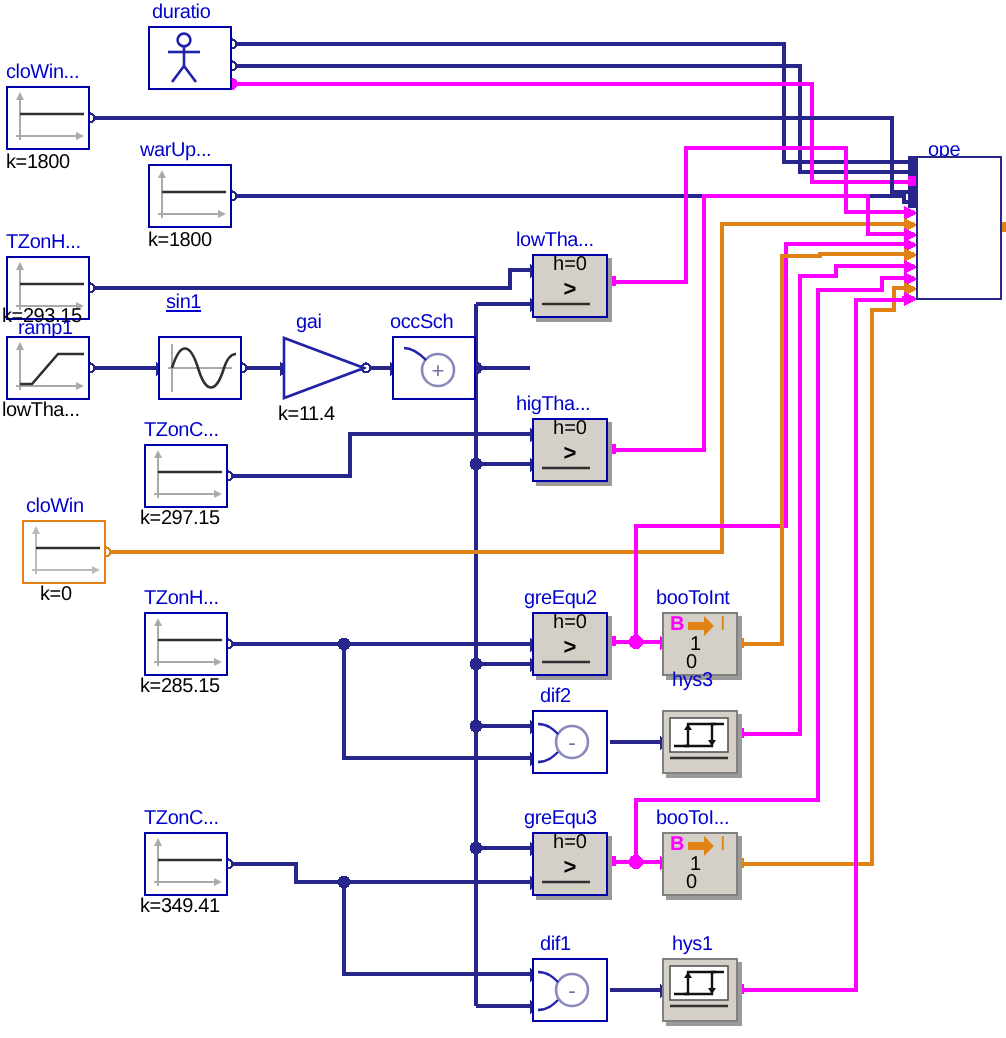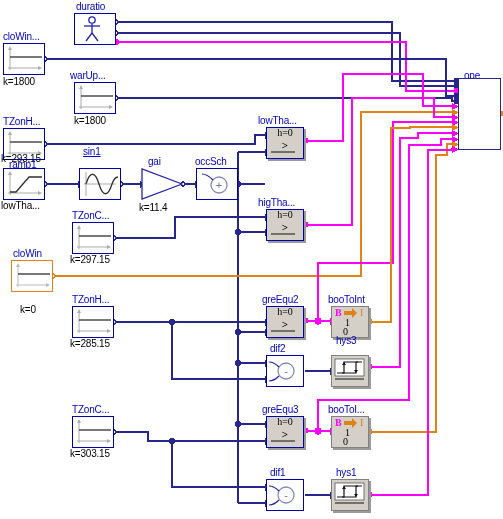--- a/index.html
+++ b/index.html
@@ -60,21 +60,21 @@
     background: #d4d0c8;
     box-shadow: 2px 2px 0 0 #9a9a9a;
   }
   .greyframe {
     border: 1px solid #808080;
     background: #d4d0c8;
     box-shadow: 2px 2px 0 0 #9a9a9a;
   }
   .gtext {
     position: absolute;
-    font-family: Liberation Serif, serif;
+    font-family: Liberation Sans, sans-serif;
     color: #000000;
     white-space: nowrap;
   }
 </style>
 </head>
 <body>
 
 <div id="canvas">
 
   <svg id="wires" viewBox="0 0 503 519" width="503" height="519" shape-rendering="crispEdges">
@@ -331,21 +331,21 @@
   <div class="lbl" style="left:13px; top:249px;">cloWin</div>
   <div class="blk cnst orange" style="left:11px; top:260px; width:42px; height:32px;">
     <svg width="40" height="30" viewBox="0 0 40 30">
       <line x1="6" y1="4" x2="6" y2="26" stroke="#bbbbbb" stroke-width="1"></line>
       <polygon points="6,2 4,6 8,6" fill="#bbbbbb"></polygon>
       <line x1="4" y1="24" x2="36" y2="24" stroke="#bbbbbb" stroke-width="1"></line>
       <polygon points="38,24 34,22 34,26" fill="#bbbbbb"></polygon>
       <line x1="6" y1="13" x2="38" y2="13" stroke="#303030" stroke-width="1.3"></line>
     </svg>
   </div>
-  <div class="sublbl" style="left:20px; top:305px;">k=0</div>
+  <div class="sublbl" style="left:20px; top:293px;">k=0</div>
 
   <div class="lbl" style="left:72px; top:295px;">TZonH...</div>
   <div class="blk cnst" style="left:72px; top:306px; width:42px; height:32px;">
     <svg width="40" height="30" viewBox="0 0 40 30">
       <line x1="6" y1="4" x2="6" y2="26" stroke="#aaaaaa" stroke-width="1"></line>
       <polygon points="6,2 4,6 8,6" fill="#aaaaaa"></polygon>
       <line x1="4" y1="24" x2="36" y2="24" stroke="#aaaaaa" stroke-width="1"></line>
       <polygon points="38,24 34,22 34,26" fill="#aaaaaa"></polygon>
       <line x1="6" y1="13" x2="38" y2="13" stroke="#303030" stroke-width="1.3"></line>
     </svg>
@@ -355,21 +355,21 @@
   <div class="lbl" style="left:72px; top:405px;">TZonC...</div>
   <div class="blk cnst" style="left:72px; top:416px; width:42px; height:32px;">
     <svg width="40" height="30" viewBox="0 0 40 30">
       <line x1="6" y1="4" x2="6" y2="26" stroke="#aaaaaa" stroke-width="1"></line>
       <polygon points="6,2 4,6 8,6" fill="#aaaaaa"></polygon>
       <line x1="4" y1="24" x2="36" y2="24" stroke="#aaaaaa" stroke-width="1"></line>
       <polygon points="38,24 34,22 34,26" fill="#aaaaaa"></polygon>
       <line x1="6" y1="13" x2="38" y2="13" stroke="#303030" stroke-width="1.3"></line>
     </svg>
   </div>
-  <div class="sublbl" style="left:70px; top:449px;">k=303.15</div>
+  <div class="sublbl" style="left:70px; top:449px;">k=349.41</div>
 
   <div class="lbl" style="left:258px; top:116px;">lowTha...</div>
   <div class="blk grey" style="left:266px; top:127px; width:38px; height:32px;">
     <div class="gtext" style="left:0; top:-1px; width:36px; text-align:center; font-size:10px;">h=0</div>
     <div class="gtext" style="left:0; top:11px; width:36px; text-align:center; font-size:11px; font-weight:bold;">&gt;</div>
     <svg width="36" height="30" viewBox="0 0 36 30" style="position:absolute;left:0;top:0;">
       <line x1="4" y1="24" x2="28" y2="24" stroke="#303030" stroke-width="1.2"></line>
     </svg>
   </div>
 

